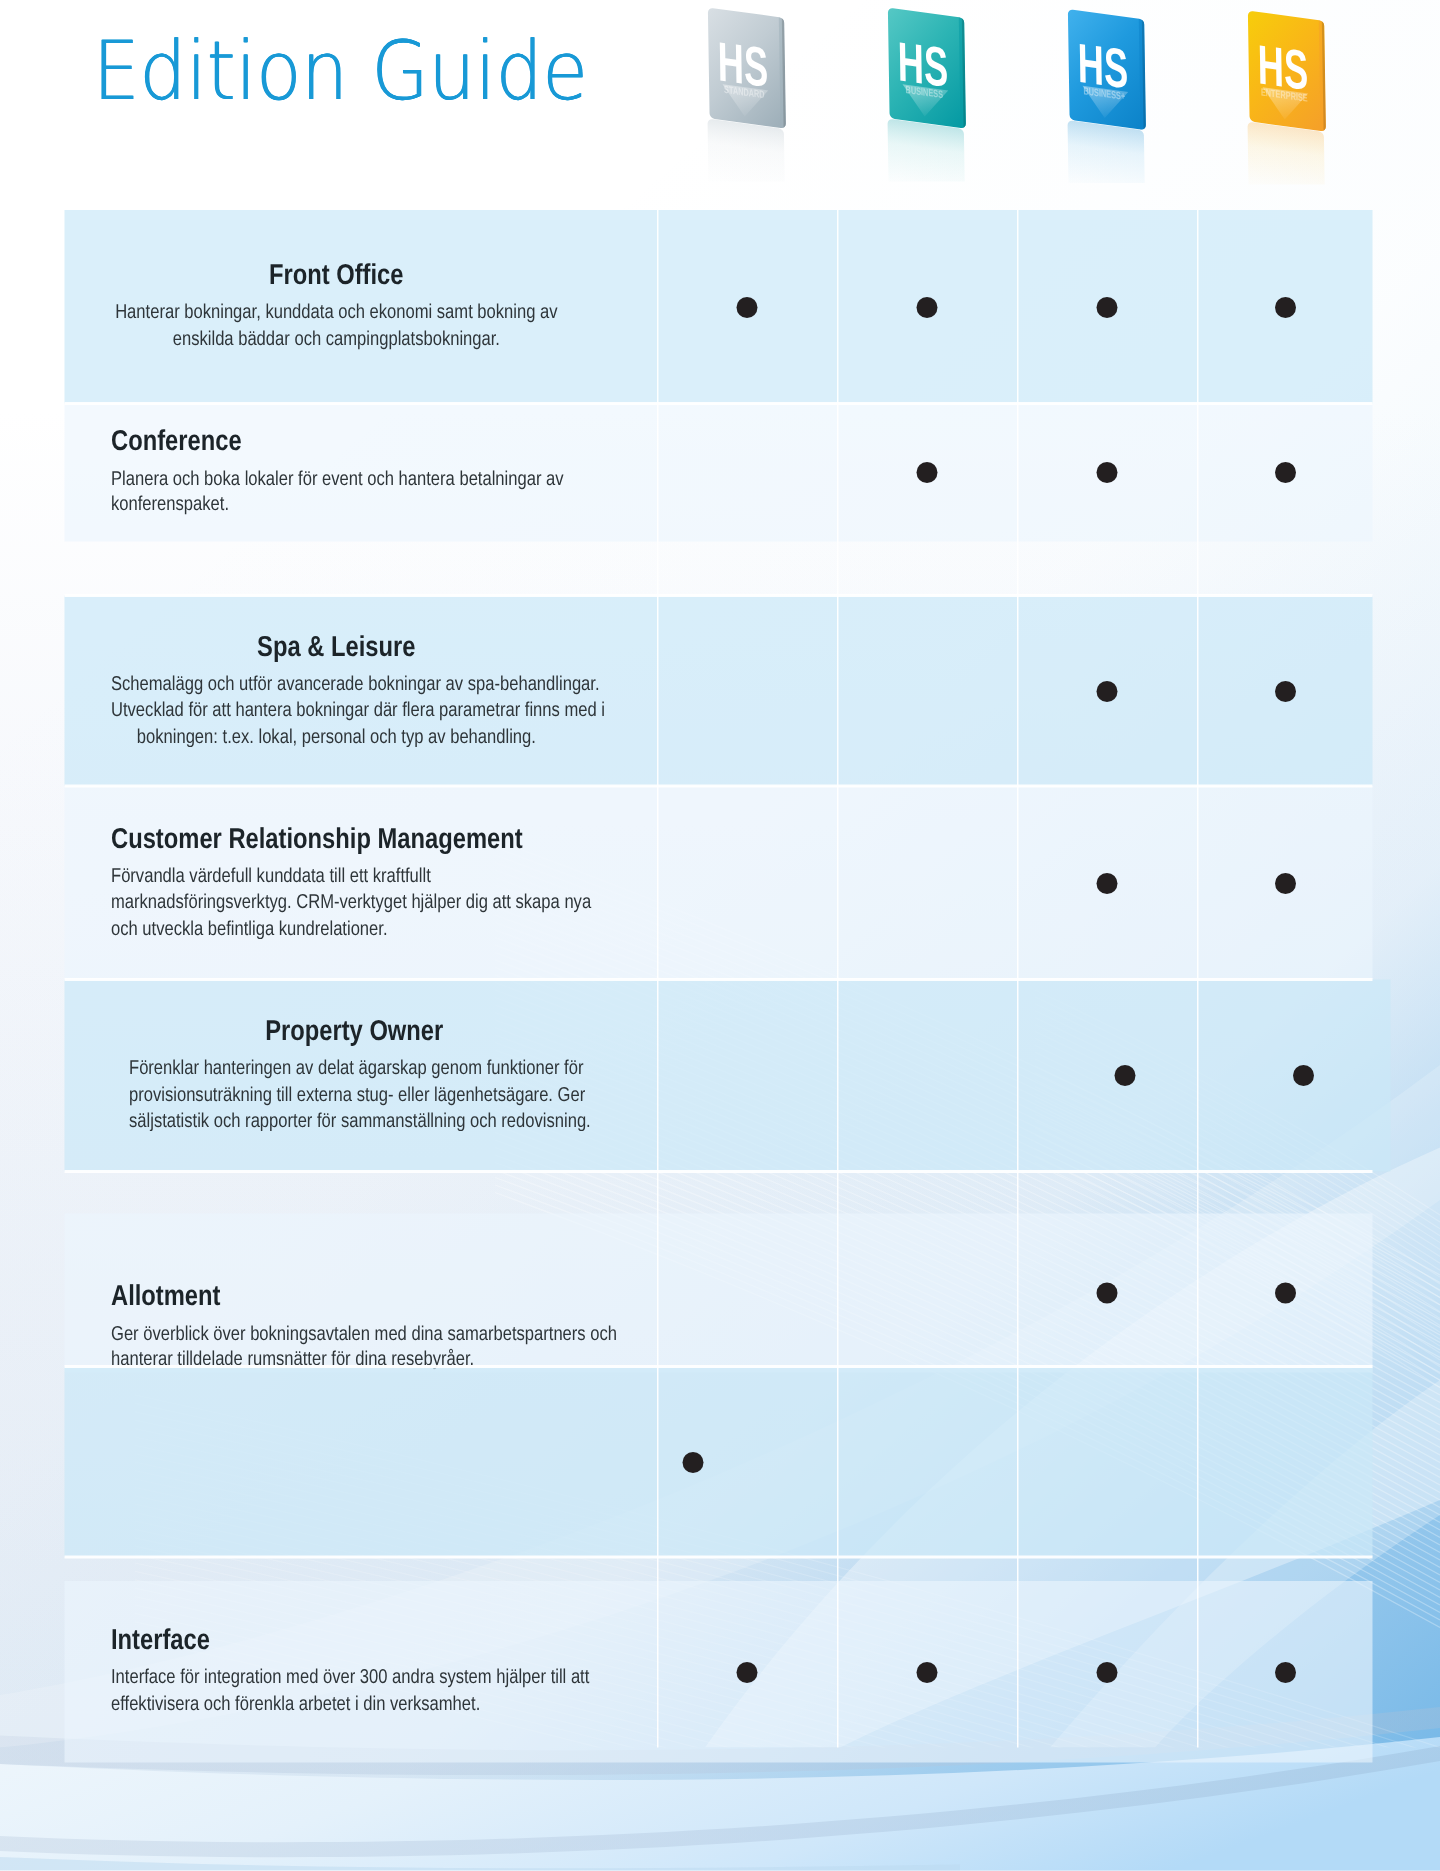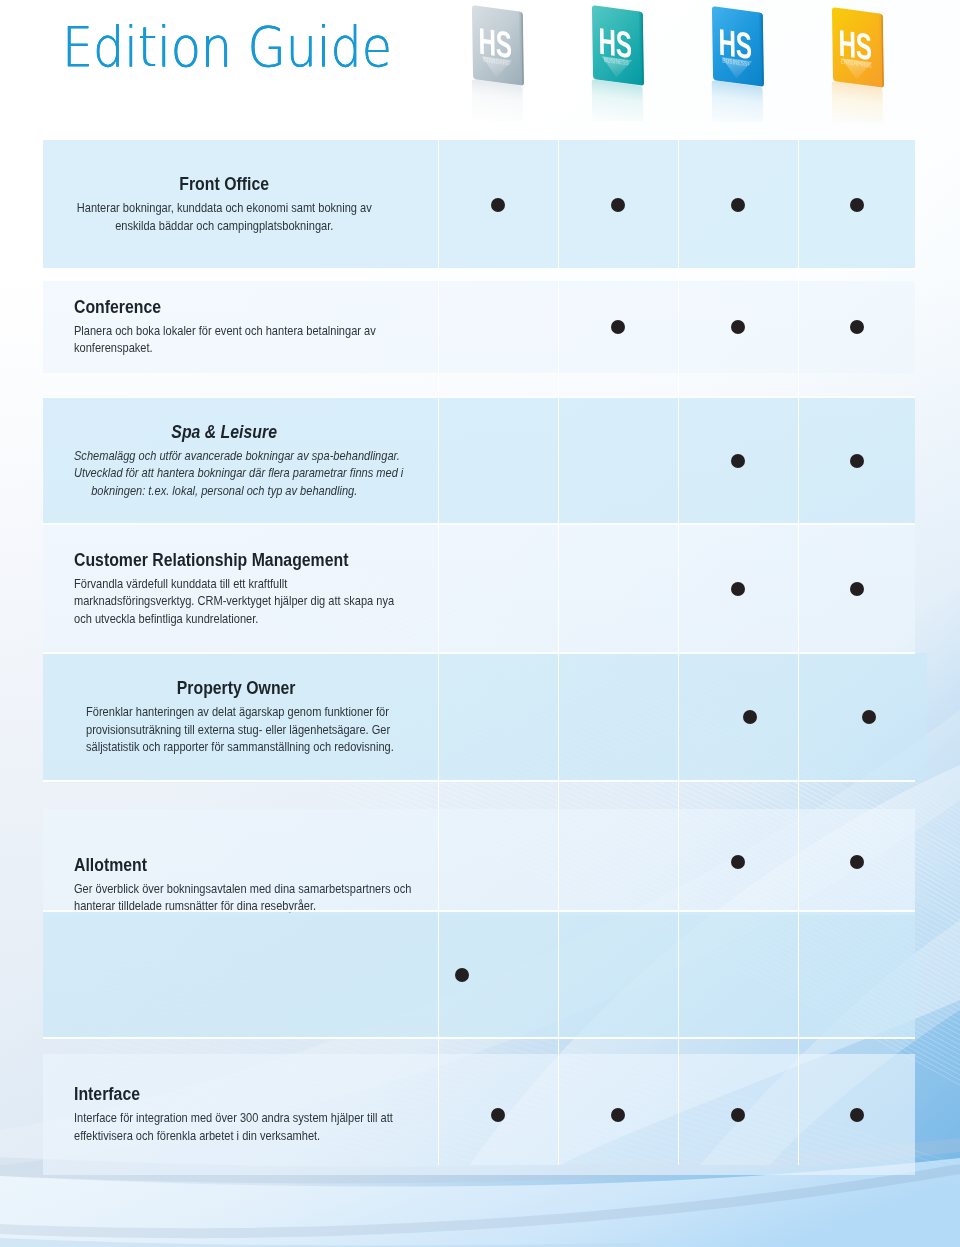--- a/index.html
+++ b/index.html
@@ -383,40 +383,40 @@
         <div class="cell-mark">
           <span class="dot"></span>
         </div>
         <div class="cell-mark">
           <span class="dot"></span>
         </div>
         <div class="cell-mark last">
           <span class="dot"></span>
         </div>
       </div>
-      <div class="row even" style="top: 129px; height: 92px; margin-top: 12px;">
+      <div class="row even" style="top: 129px; height: 92px;">
         <div class="cell-desc">
           <div class="feat-title">Conference</div>
           <div class="feat-desc">
             <div>Planera och boka lokaler för event och hantera betalningar av</div>
             <div>konferenspaket.</div>
           </div>
         </div>
         <div class="cell-mark"></div>
         <div class="cell-mark">
           <span class="dot"></span>
         </div>
         <div class="cell-mark">
           <span class="dot"></span>
         </div>
         <div class="cell-mark last">
           <span class="dot"></span>
         </div>
       </div>
-      <div class="row odd" style="top: 257px; height: 127px; font-style: italic;">
+      <div class="row odd" style="top: 257px; height: 127px;">
         <div class="cell-desc">
           <div class="feat-title">Spa &amp; Leisure</div>
           <div class="feat-desc">
             <div>Schemalägg och utför avancerade bokningar av spa-behandlingar.</div>
             <div>Utvecklad för att hantera bokningar där flera parametrar finns med i</div>
             <div>bokningen: t.ex. lokal, personal och typ av behandling.</div>
           </div>
         </div>
         <div class="cell-mark"></div>
         <div class="cell-mark"></div>

